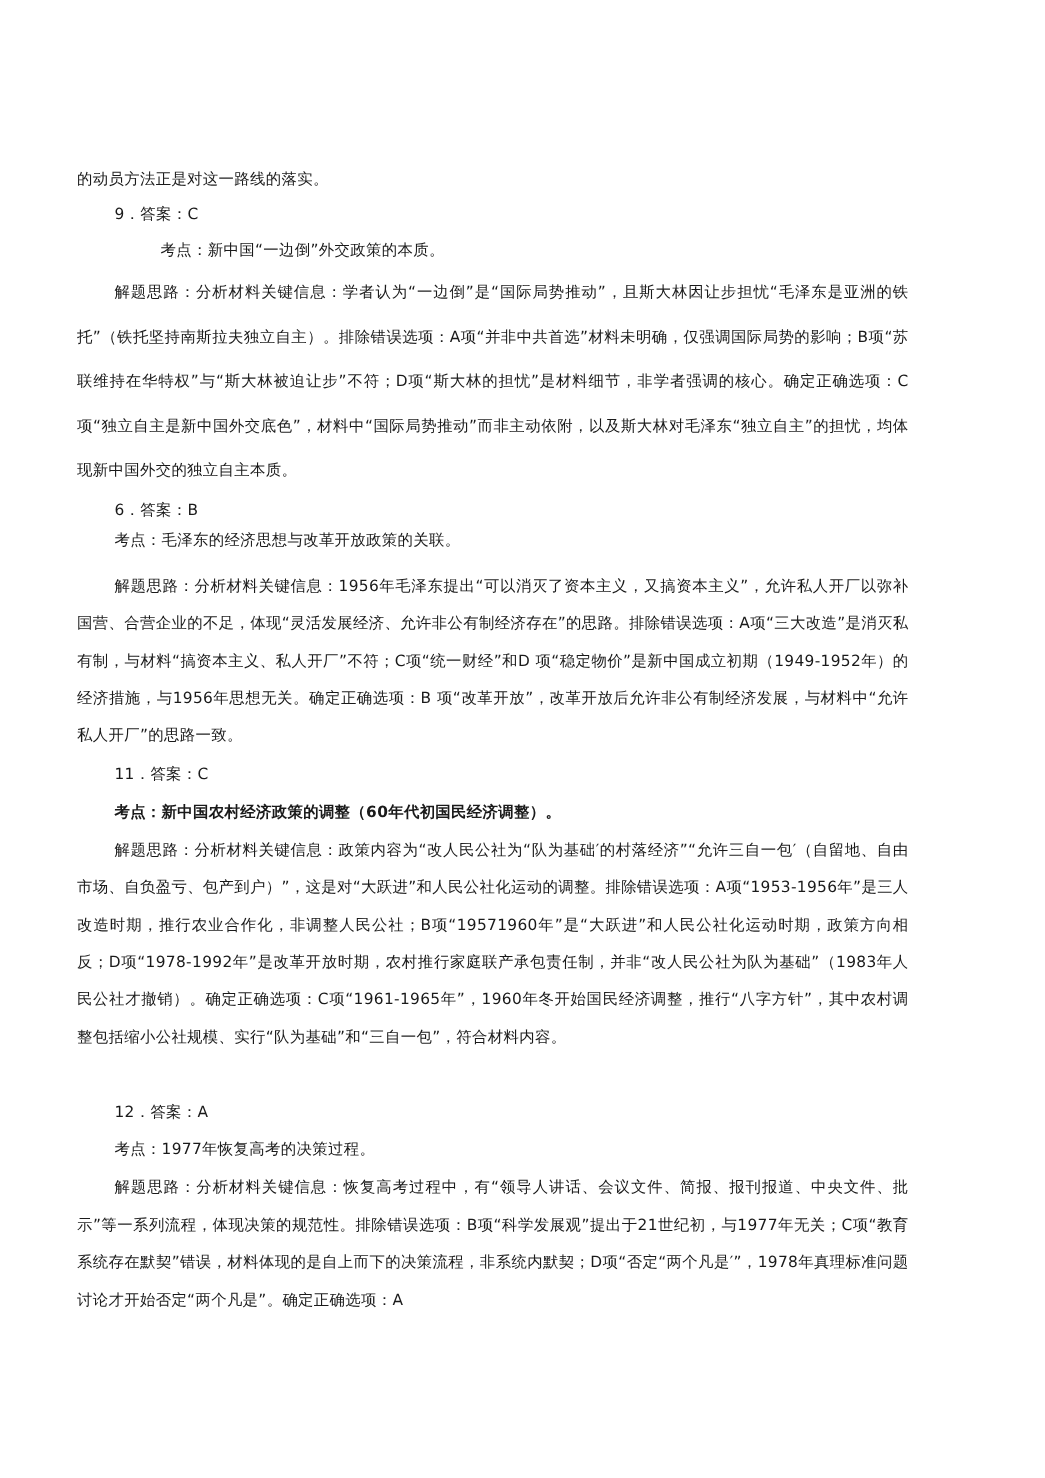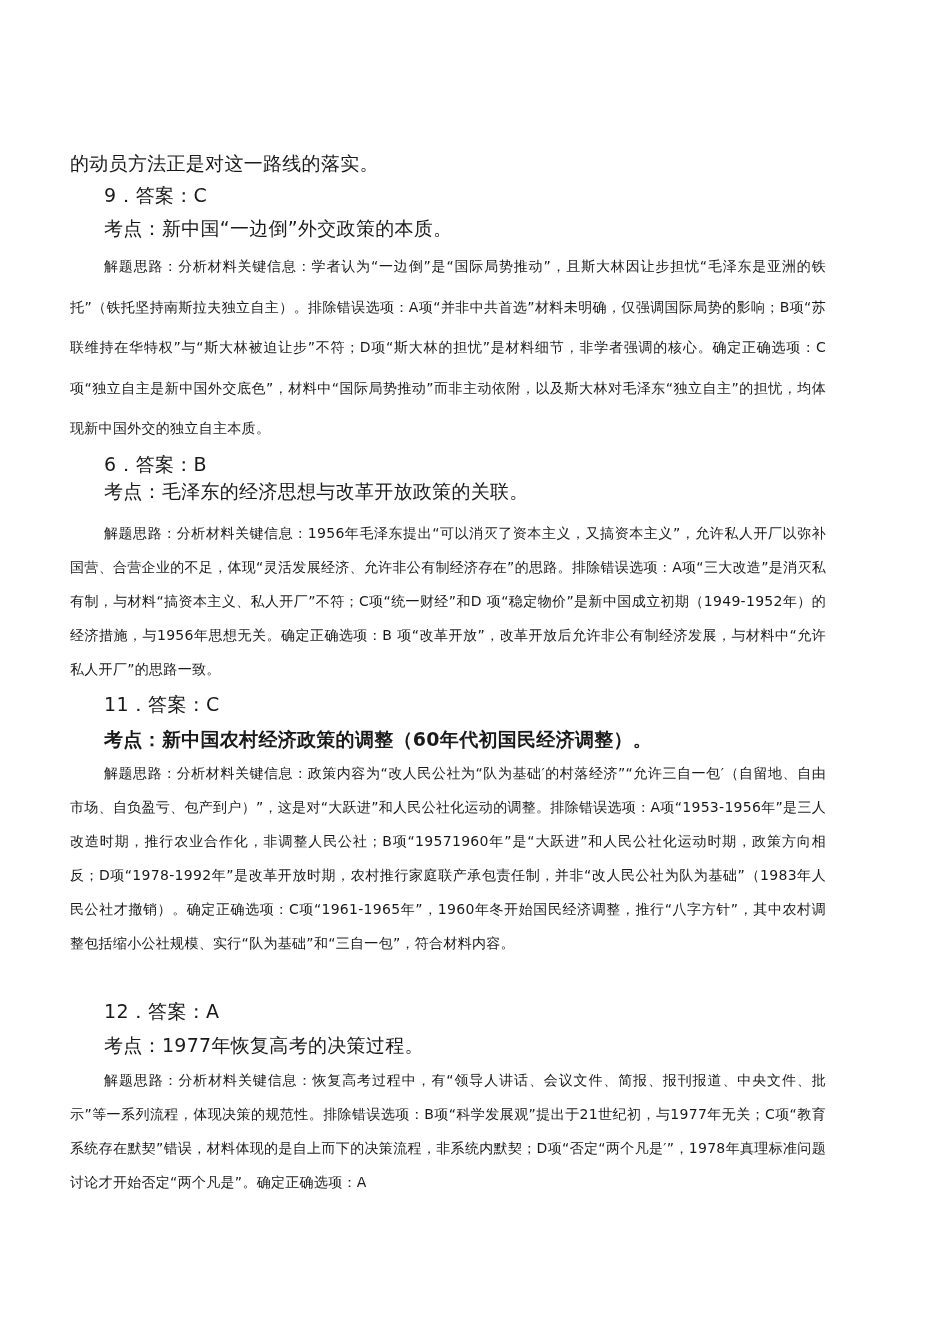--- a/index.html
+++ b/index.html
@@ -17,21 +17,21 @@
     }
     .page {
       position: absolute;
       left: 70px;
       top: 0;
       width: 756px;
     }
     .line {
       position: absolute;
       left: 0;
-      font-size: 19px;
+      font-size: 14px;
       white-space: nowrap;
       letter-spacing: 0.3px;
       line-height: 20px;
     }
     .indent { left: 34px; }
     .block {
       position: absolute;
       left: 0;
       width: 756px;
       font-size: 14px;
@@ -44,21 +44,21 @@
     .lh34 { line-height: 34px; }
   </style>
 </head>
 <body>
 
 <div class="page">
 
   <div class="line" style="top:153px;">的动员方法正是对这一路线的落实。</div>
 
   <div class="line indent" style="top:185px;">9．答案：C</div>
-  <div class="line indent" style="top:218px;">考点：新中国“一边倒”外交政策的本质。</div>
+  <div class="line indent" style="top:218px;margin-left:42px;">考点：新中国“一边倒”外交政策的本质。</div>
   <div class="block lh40" style="top:246px;">解题思路：分析材料关键信息：学者认为“一边倒”是“国际局势推动”，且斯大林因让步担忧“毛泽东是亚洲的铁托”（铁托坚持南斯拉夫独立自主）。排除错误选项：A项“并非中共首选”材料未明确，仅强调国际局势的影响；B项“苏联维持在华特权”与“斯大林被迫让步”不符；D项“斯大林的担忧”是材料细节，非学者强调的核心。确定正确选项：C项“独立自主是新中国外交底色”，材料中“国际局势推动”而非主动依附，以及斯大林对毛泽东“独立自主”的担忧，均体现新中国外交的独立自主本质。</div>
 
   <div class="line indent" style="top:454px;">6．答案：B</div>
   <div class="line indent" style="top:481px;">考点：毛泽东的经济思想与改革开放政策的关联。</div>
   <div class="block lh34" style="top:516px;">解题思路：分析材料关键信息：1956年毛泽东提出“可以消灭了资本主义，又搞资本主义”，允许私人开厂以弥补国营、合营企业的不足，体现“灵活发展经济、允许非公有制经济存在”的思路。排除错误选项：A项“三大改造”是消灭私有制，与材料“搞资本主义、私人开厂”不符；C项“统一财经”和D 项“稳定物价”是新中国成立初期（1949-1952年）的经济措施，与1956年思想无关。确定正确选项：B 项“改革开放”，改革开放后允许非公有制经济发展，与材料中“允许私人开厂”的思路一致。</div>
 
   <div class="line indent" style="top:694px;">11．答案：C</div>
   <div class="line indent" style="top:729px;font-weight:bold;">考点：新中国农村经济政策的调整（60年代初国民经济调整）。</div>
   <div class="block lh34" style="top:756px;">解题思路：分析材料关键信息：政策内容为“改人民公社为“队为基础′的村落经济”“允许三自一包′（自留地、自由市场、自负盈亏、包产到户）”，这是对“大跃进”和人民公社化运动的调整。排除错误选项：A项“1953-1956年”是三人改造时期，推行农业合作化，非调整人民公社；B项“19571960年”是“大跃进”和人民公社化运动时期，政策方向相反；D项“1978-1992年”是改革开放时期，农村推行家庭联产承包责任制，并非“改人民公社为队为基础”（1983年人民公社才撤销）。确定正确选项：C项“1961-1965年”，1960年冬开始国民经济调整，推行“八字方针”，其中农村调整包括缩小公社规模、实行“队为基础”和“三自一包”，符合材料内容。</div>
 

